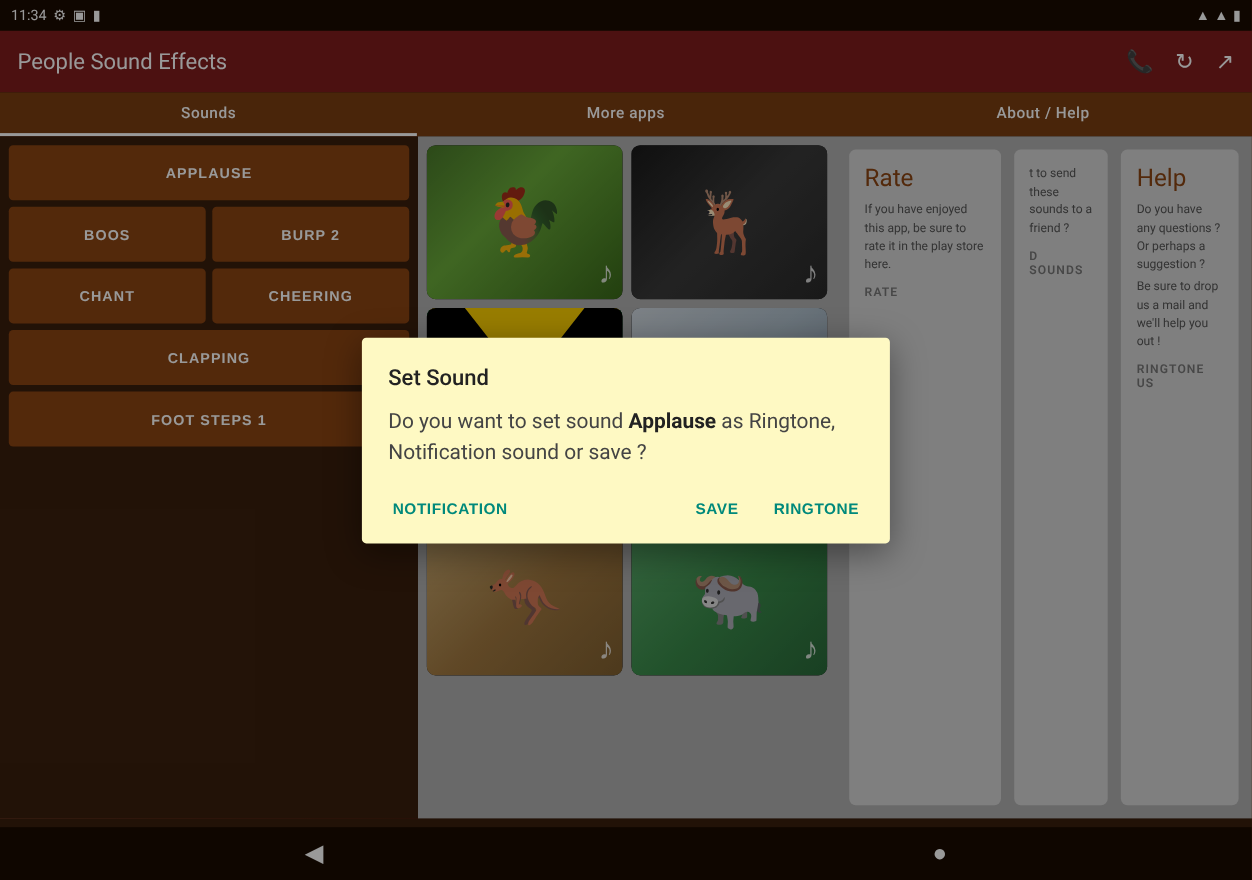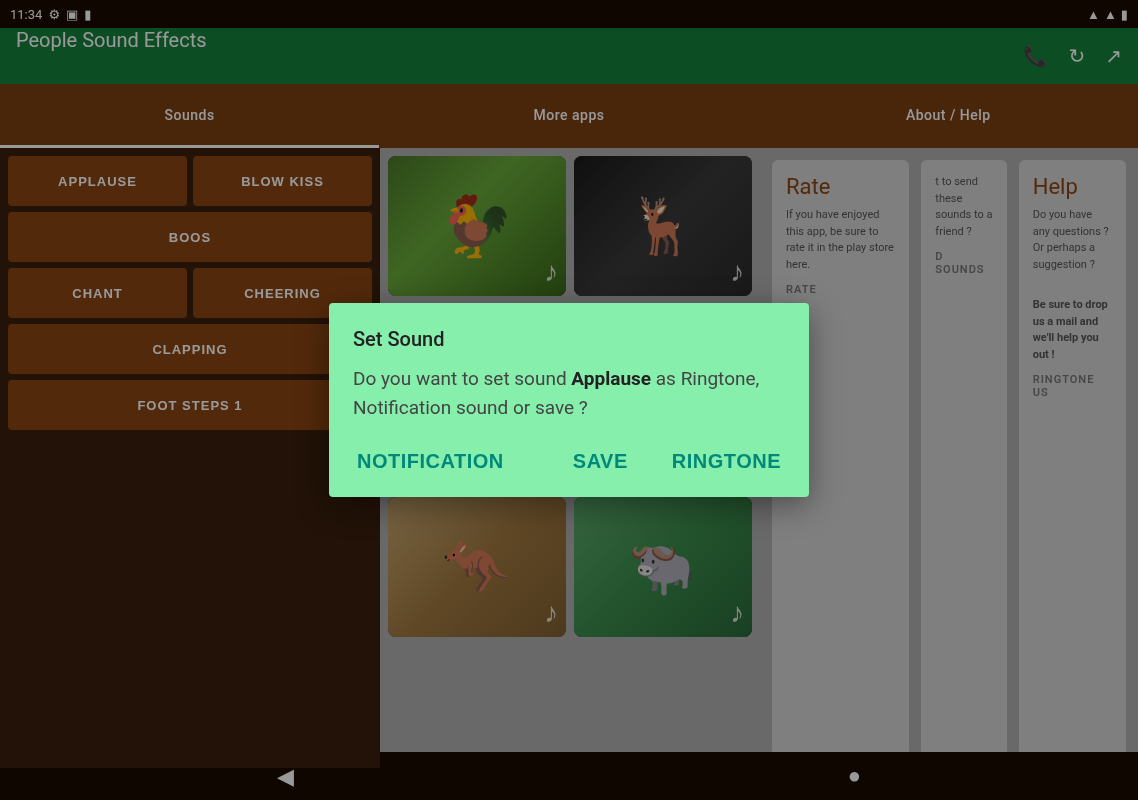--- a/index.html
+++ b/index.html
@@ -24,22 +24,23 @@
       color: white;
       font-size: 13px;
     }
     .status-left { display: flex; align-items: center; gap: 6px; }
     .status-right { display: flex; align-items: center; gap: 4px; }
 
     
     .title-bar {
       width: 100%;
       height: 56px;
-      background: #15803d;
-      display: flex;
+      background: #7f1d1d;
+      display: flex;
+      align-items: center;
       justify-content: space-between;
       padding: 0 16px;
     }
     .title-bar-title {
       color: white;
       font-size: 20px;
       font-weight: 400;
     }
     .title-bar-icons {
       display: flex;
@@ -48,21 +49,21 @@
     }
     .title-bar-icons span {
       color: white;
       font-size: 20px;
       cursor: pointer;
     }
 
     
     .tab-bar {
       width: 100%;
-      height: 64px;
+      height: 40px;
       background: #7a3e12;
       display: flex;
       align-items: center;
     }
     .tab-item {
       flex: 1;
       height: 100%;
       display: flex;
       align-items: center;
       justify-content: center;
@@ -304,21 +305,21 @@
     .dialog-overlay {
       position: absolute;
       inset: 0;
       background: rgba(0,0,0,0.4);
       z-index: 100;
       display: flex;
       align-items: center;
       justify-content: center;
     }
     .dialog {
-      background: #86efac;
+      background: #fef9c3;
       border-radius: 4px;
       width: 480px;
       padding: 24px 24px 16px;
       box-shadow: 0 8px 32px rgba(0,0,0,0.4);
     }
     .dialog-title {
       font-size: 20px;
       font-weight: 500;
       color: #222;
       margin-bottom: 14px;
@@ -334,30 +335,30 @@
       color: #222;
     }
     .dialog-actions {
       display: flex;
       justify-content: space-between;
       align-items: center;
     }
     .dialog-btn {
       background: none;
       border: none;
-      font-size: 20px;
+      font-size: 14px;
       font-weight: 700;
       letter-spacing: 0.5px;
       cursor: pointer;
       padding: 8px 4px;
       color: #00897b;
     }
     .dialog-actions-right {
       display: flex;
-      gap: 36px;
+      gap: 24px;
       margin-left: 32px;
     }
   </style>
 </head>
 <body>
 
 <div class="status-bar">
   <div class="status-left">
     <span>11:34</span>
     <span>⚙</span>
@@ -393,24 +394,24 @@
 </div>
 
 <div class="main-content">
 
   <div class="sidebar-bg"></div>
   <div class="sidebar-overlay"></div>
 
   <div class="sidebar">
     <div class="sidebar-row">
       <button class="sidebar-btn">APPLAUSE</button>
-      <button class="sidebar-btn">BLOW KISS</button>
     </div>
     <div class="sidebar-row">
       <button class="sidebar-btn">BOOS</button>
+      <button class="sidebar-btn">BURP 2</button>
     </div>
     <div class="sidebar-row">
       <button class="sidebar-btn">CHANT</button>
       <button class="sidebar-btn">CHEERING</button>
     </div>
     <div class="sidebar-row">
       <button class="sidebar-btn">CLAPPING</button>
     </div>
     <div class="sidebar-row">
       <button class="sidebar-btn full">FOOT STEPS 1</button>
@@ -489,21 +490,21 @@
 
     <div class="info-card">
       <div class="info-card-text">t to send these sounds to a friend ?</div>
       <span class="info-card-link">D SOUNDS</span>
     </div>
 
     <div class="info-card">
       <div class="info-card-title">Help</div>
       <div class="info-card-text">Do you have any questions ?</div>
       <div class="info-card-text">Or perhaps a suggestion ?</div>
-      <div class="info-card-text" style="margin-top:24px;font-weight:bold;">Be sure to drop us a mail and we'll help you out !</div>
+      <div class="info-card-text" style="margin-top:4px;">Be sure to drop us a mail and we'll help you out !</div>
       <span class="info-card-link">RINGTONE US</span>
     </div>
   </div>
 
 </div>
 
 <div class="bottom-nav">
   <span class="bottom-nav-btn">◀</span>
   <span class="bottom-nav-btn">●</span>
 </div>

